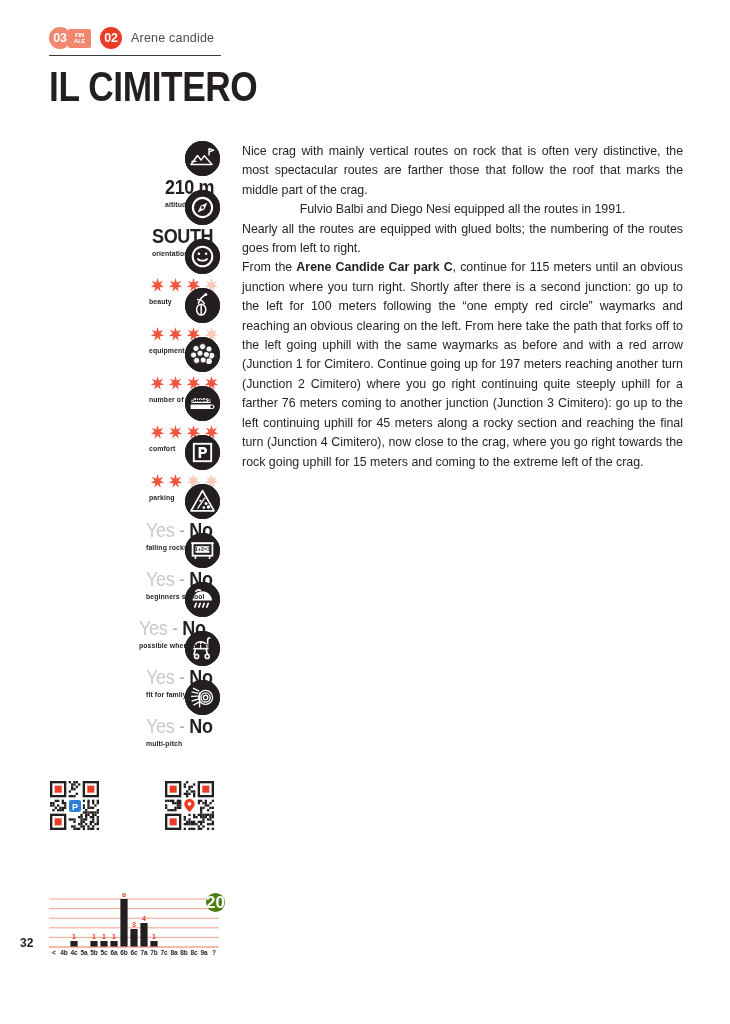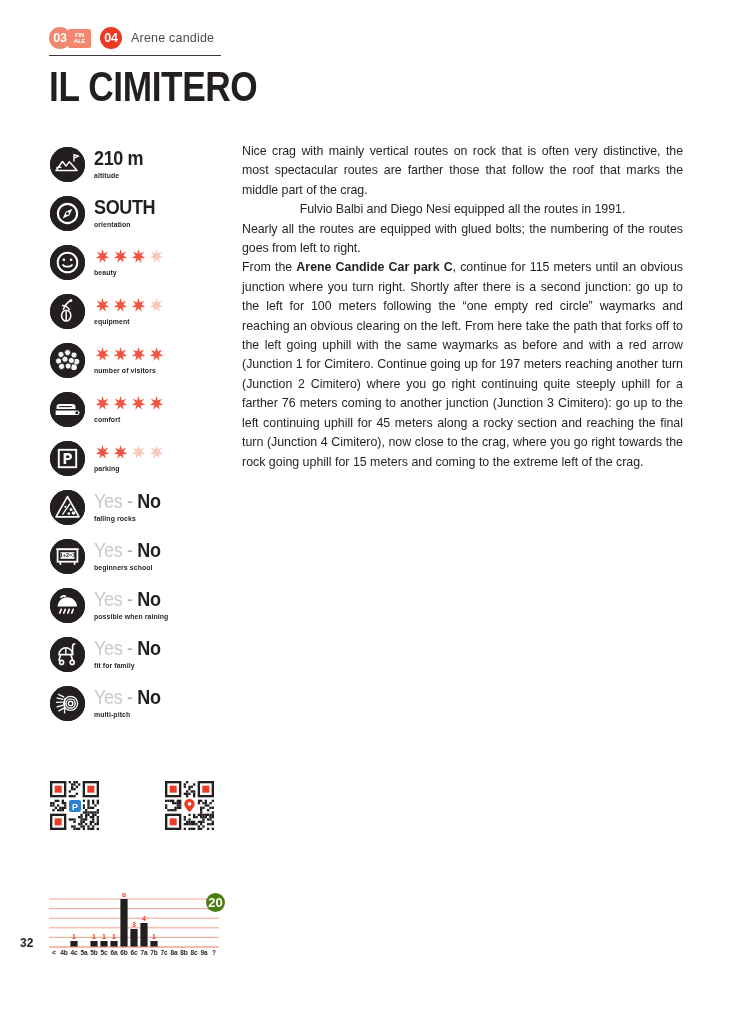--- a/index.html
+++ b/index.html
@@ -41,22 +41,23 @@
   .rule { margin-top: 5px; border-top: 1.4px solid #3a3a3a; width: 172px; }
   .crag-title {
     margin-top: 8px; font-size: 43px; font-weight: bold;
     letter-spacing: -0.5px; line-height: 44px; color: #231f20;
     transform: scaleX(0.82); transform-origin: left center;
   }
 
   
   .specs { position: absolute; left: 50px; top: 139px; width: 170px; }
   .spec {
-    display: flex; align-items: center; height: 48px;
+    display: flex; align-items: flex-end; height: 48px;
     margin-bottom: 1px;
+    flex-direction: column;
   }
   .spec-icon {
     width: 35px; height: 35px; border-radius: 50%;
     background: #231f20; flex: none; margin-top: 2px;
     display: flex; align-items: center; justify-content: center;
   }
   .spec-icon svg { display: block; }
   .spec-body { margin-left: 9px; padding-top: 1px; }
   .spec-value {
     font-size: 20px; line-height: 21px; font-weight: bold;
@@ -86,21 +87,21 @@
     transform: translate(-50%, -50%);
     width: 15px; height: 15px; background: #fff;
     display: flex; align-items: center; justify-content: center;
   }
 
   
   .chart-wrap { position: absolute; left: 49px; top: 893px; width: 170px; height: 72px; }
   .chart-badge {
     position: absolute; right: -6px; top: 0; width: 19px; height: 19px;
     border-radius: 50%; background: #4d7c0f; color: #fff;
-    font-size: 13px; font-weight: bold; display: flex;
+    font-size: 17px; font-weight: bold; display: flex;
     align-items: center; justify-content: center; z-index: 4;
     font-family: "Liberation Sans Narrow", "Liberation Sans", sans-serif;
   }
   .chart-svg { position: absolute; left: 0; top: 0; }
   .axis-labels {
     position: absolute; left: 0; top: 56px; width: 170px;
     display: flex; font-size: 6.5px; font-weight: bold; color: #231f20;
   }
   .axis-labels span { flex: 1; text-align: center; }
 
@@ -129,21 +130,21 @@
 
 <div class="page">
 
   <div class="header">
     <div class="badge-row">
       <div class="badge pale">03</div>
       <div class="logo-box">
         <span>FIN</span>
         <span>ALE</span>
       </div>
-      <div class="badge strong">04</div>
+      <div class="badge strong">02</div>
       <div class="area-name">Arene candide</div>
     </div>
     <div class="rule"></div>
     <div class="crag-title">IL CIMITERO</div>
   </div>
 
   <div class="specs" id="spec-list">
       <div class="spec">
         <div class="spec-icon">
           <svg width="35" height="35" viewBox="0 0 35 35">

